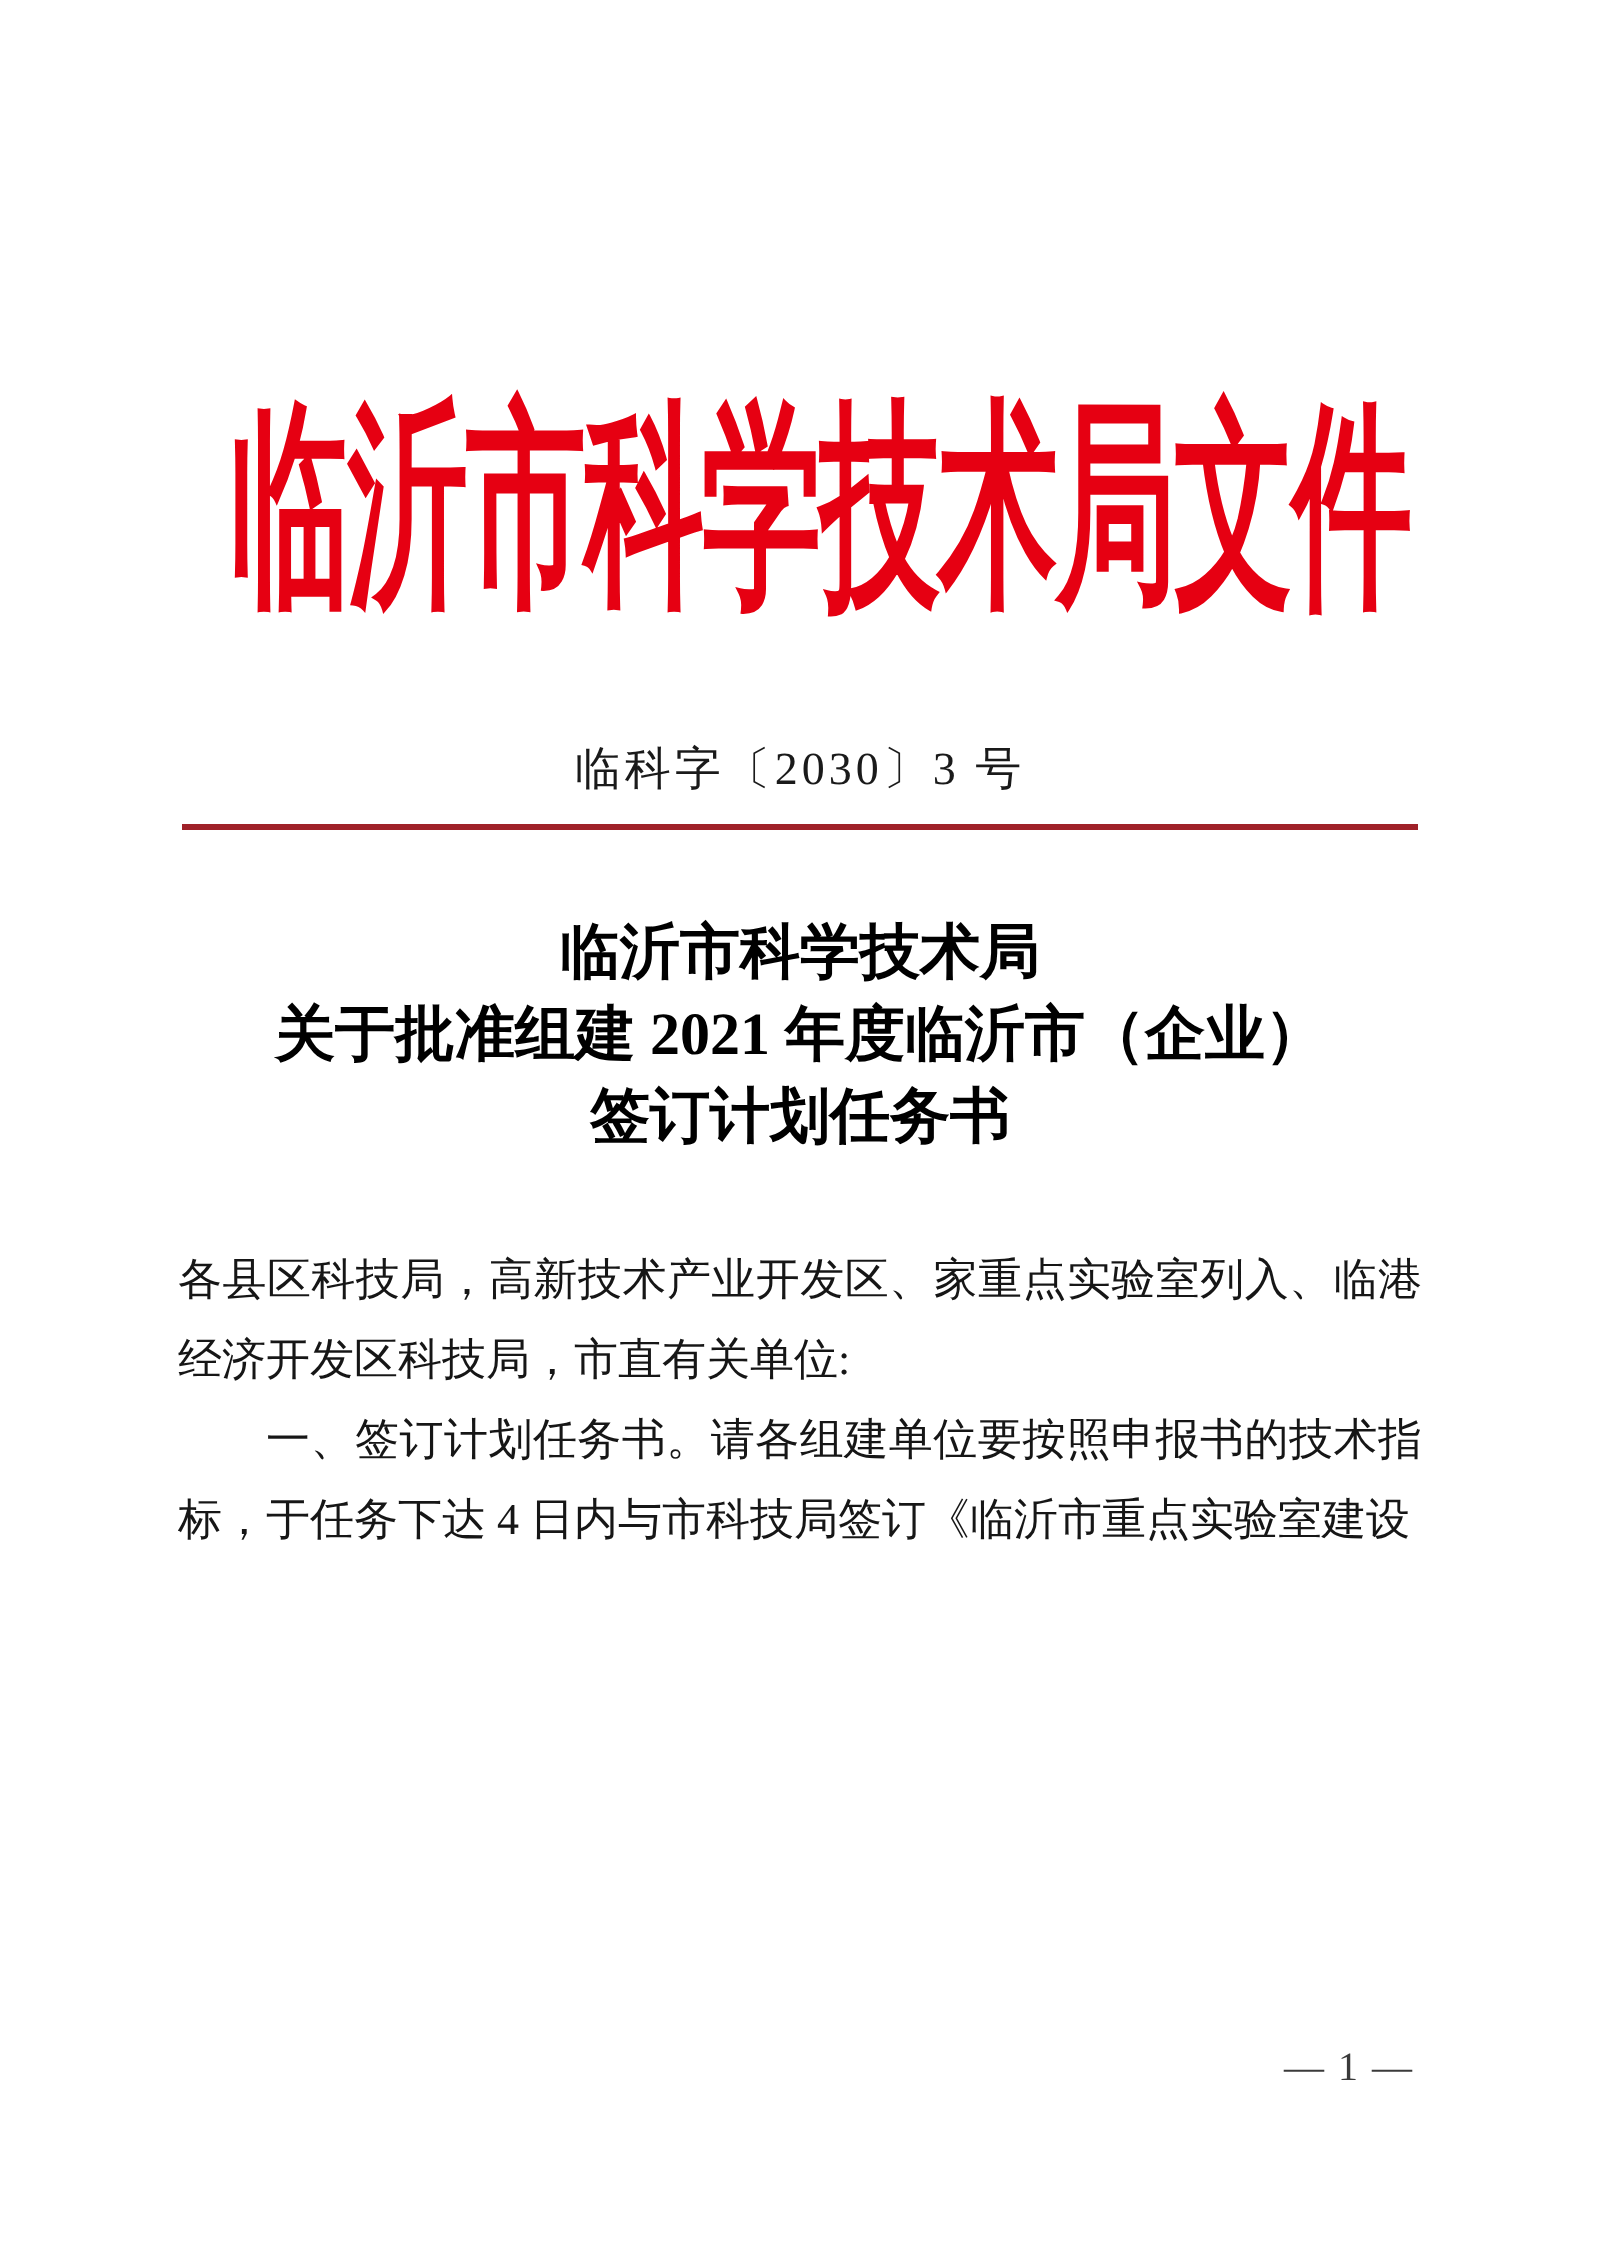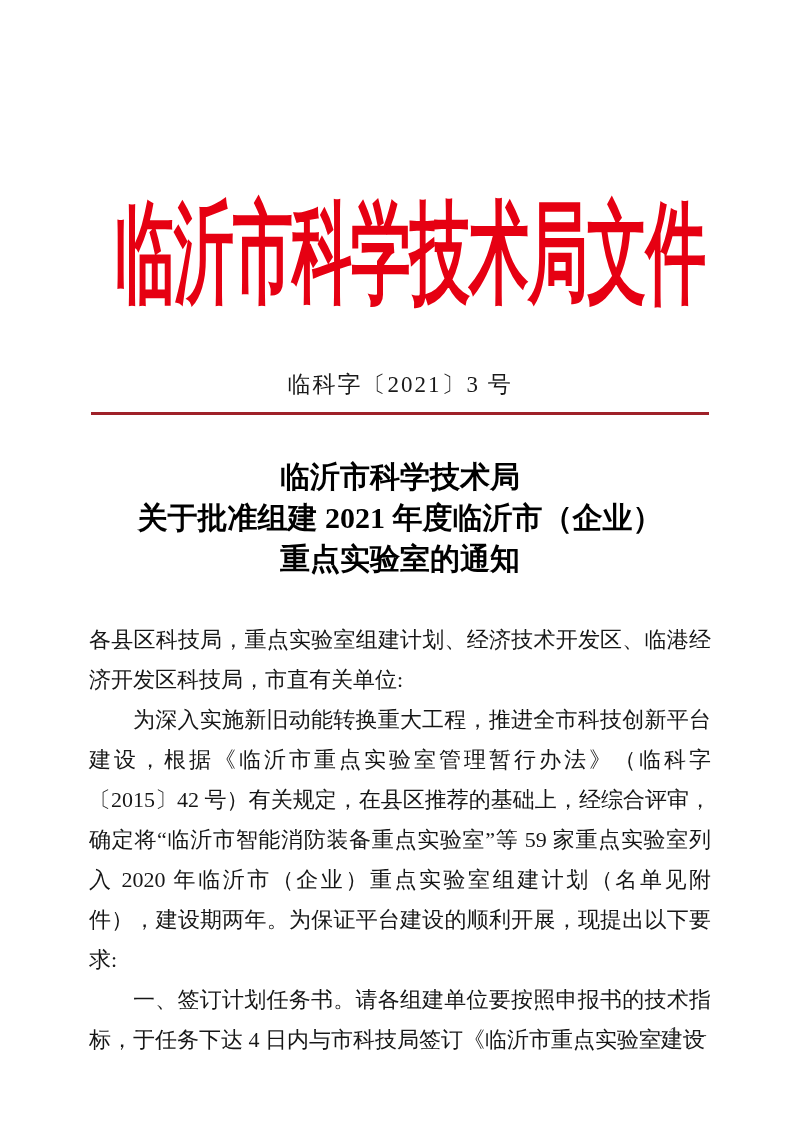--- a/index.html
+++ b/index.html
@@ -103,31 +103,30 @@
 </style>
 </head>
 <body>
 
 <div class="page">
 
   <div class="red-title">
     <span class="red-title-text">临沂市科学技术局文件</span>
   </div>
 
-  <div class="doc-number">临科字〔2021〕3 号</div>
+  <div class="doc-number">临科字〔2030〕3 号</div>
 
   <div class="red-rule"></div>
 
   <div class="notice-title">
     <div>临沂市科学技术局</div>
     <div>关于批准组建 2021 年度临沂市（企业）</div>
-    <div>重点实验室的通知</div>
+    <div>签订计划任务书</div>
   </div>
 
   <div class="body-text">
-    <p>各县区科技局，重点实验室组建计划、经济技术开发区、临港经济开发区科技局，市直有关单位:</p>
-    <p class="indent">为深入实施新旧动能转换重大工程，推进全市科技创新平台建设，根据《临沂市重点实验室管理暂行办法》（临科字〔2015〕42 号）有关规定，在县区推荐的基础上，经综合评审，确定将“临沂市智能消防装备重点实验室”等 59 家重点实验室列入 2020 年临沂市（企业）重点实验室组建计划（名单见附件），建设期两年。为保证平台建设的顺利开展，现提出以下要求:</p>
+    <p>各县区科技局，高新技术产业开发区、家重点实验室列入、临港经济开发区科技局，市直有关单位:</p>
     <p class="indent">一、签订计划任务书。请各组建单位要按照申报书的技术指标，于任务下达 4 日内与市科技局签订《临沂市重点实验室建设</p>
   </div>
 
   <div class="page-number">— 1 —</div>
 
 </div>
 
 </body></html>

